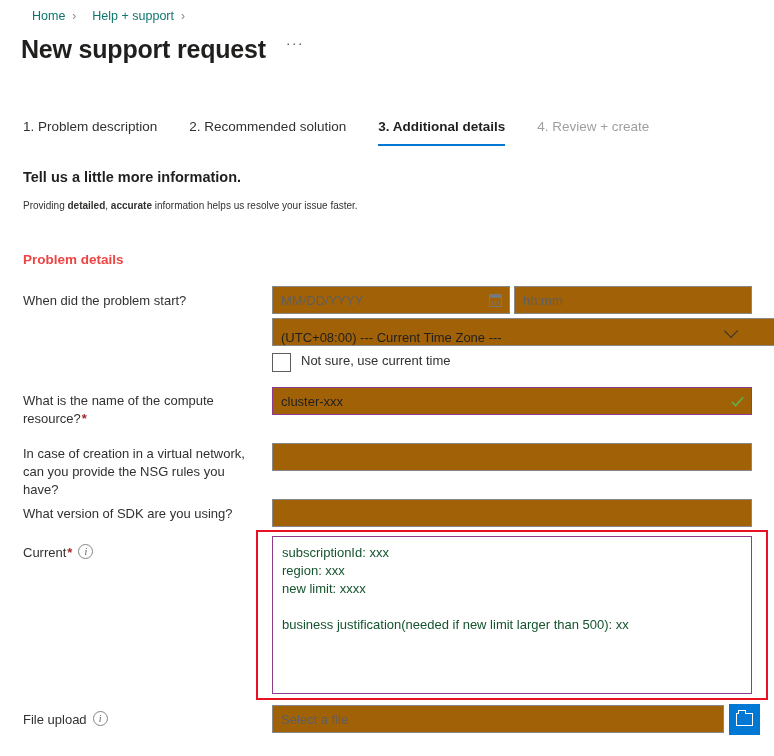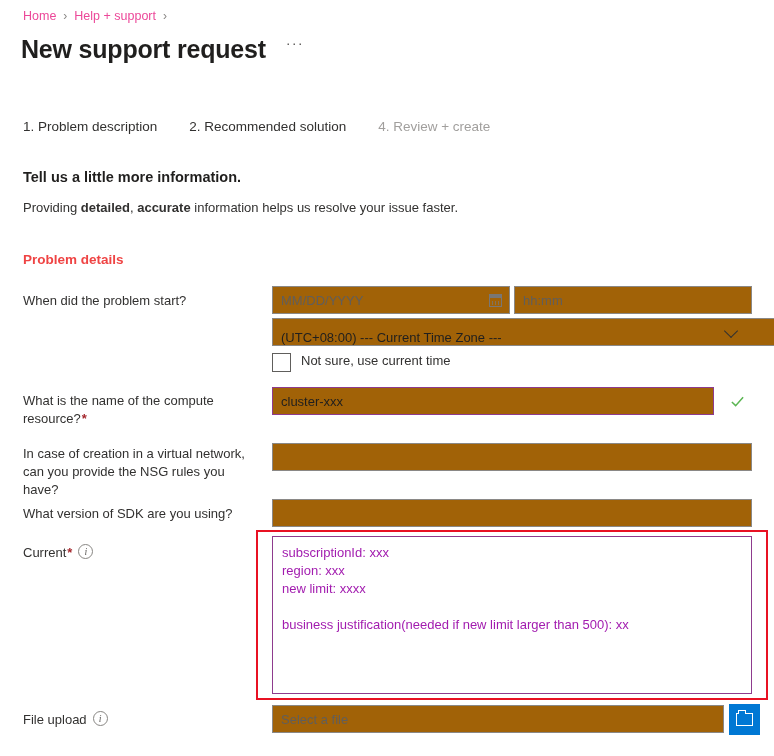--- a/index.html
+++ b/index.html
@@ -22,23 +22,24 @@
     position: absolute;
     left: 23px;
     top: 8px;
     font-size: 12.5px;
     line-height: 16px;
     display: flex;
     align-items: center;
     white-space: nowrap;
   }
   .crumb-link {
-    color: #ec4899;
+    color: #0f766e;
     cursor: pointer;
     text-decoration: none;
+    margin-left: 9px;
   }
   .crumb-sep {
     color: #8a8886;
     margin: 0 7px;
     font-size: 12px;
   }
 
   
   .page-title-row {
     position: absolute;
@@ -99,21 +100,21 @@
     left: 23px;
     top: 169px;
     font-size: 14.5px;
     font-weight: bold;
     color: #201f1e;
   }
   .intro-sub {
     position: absolute;
     left: 23px;
     top: 200px;
-    font-size: 13px;
+    font-size: 10px;
     color: #323130;
   }
   .intro-sub b { font-weight: bold; }
 
   .section-title {
     position: absolute;
     left: 23px;
     top: 252px;
     font-size: 13.5px;
     font-weight: bold;
@@ -233,21 +234,21 @@
   }
 
   .details-area {
     position: absolute;
     box-sizing: border-box;
     border: 1px solid #8e3b8e;
     background: #fff;
     font-family: "Liberation Sans", sans-serif;
     font-size: 13px;
     line-height: 18px;
-    color: #a21caf;
+    color: #14532d;
     padding: 7px 9px;
     resize: none;
     outline: none;
     white-space: pre-wrap;
     overflow: hidden;
   }
 
   .highlight-box {
     position: absolute;
     border: 2px solid #e81123;
@@ -294,20 +295,21 @@
 </div>
 
 <div class="page-title-row">
   <div class="page-title">New support request</div>
   <div class="ellipsis-btn">···</div>
 </div>
 
 <div class="tabs">
   <div class="tab">1. Problem description</div>
   <div class="tab">2. Recommended solution</div>
+  <div class="tab active">3. Additional details</div>
   <div class="tab disabled">4. Review + create</div>
 </div>
 
 <div class="intro-title">Tell us a little more information.</div>
 <div class="intro-sub">
   <span>Providing </span><b>detailed</b><span>, </span><b>accurate</b><span> information helps us resolve your issue faster.</span>
 </div>
 
 <div class="section-title">Problem details</div>
 
@@ -324,21 +326,21 @@
 <div class="dd-chevron" style="left:726px; top:326px;"></div>
 
 <div class="check-wrap" style="left:272px; top:353px;">
   <div class="check-box"></div>
   <div class="check-label">Not sure, use current time</div>
 </div>
 
 <div class="field-label" style="left:23px; top:392px;">
   <span>What is the name of the compute resource?</span><span class="req-star">*</span>
 </div>
-<input class="txt focused" style="left: 272px; top: 387px; width: 442px; padding-right: 26px;" value="cluster-xxx">
+<input class="txt focused" style="left: 272px; top: 387px; width: 480px; padding-right: 26px;" value="cluster-xxx">
 <svg class="valid-check" style="left:730px; top:394px;" viewBox="0 0 16 16">
   <path d="M2 8.6 L6 12.4 L14 3.4" fill="none" stroke="#5ab552" stroke-width="1.6"></path>
 </svg>
 
 <div class="field-label" style="left:23px; top:445px;">In case of creation in a virtual network, can you provide the NSG rules you have?</div>
 <input class="txt" style="left: 272px; top: 443px; width: 480px;" value="">
 
 <div class="field-label" style="left:23px; top:505px;">What version of SDK are you using?</div>
 <input class="txt" style="left: 272px; top: 499px; width: 480px;" value="">
 

